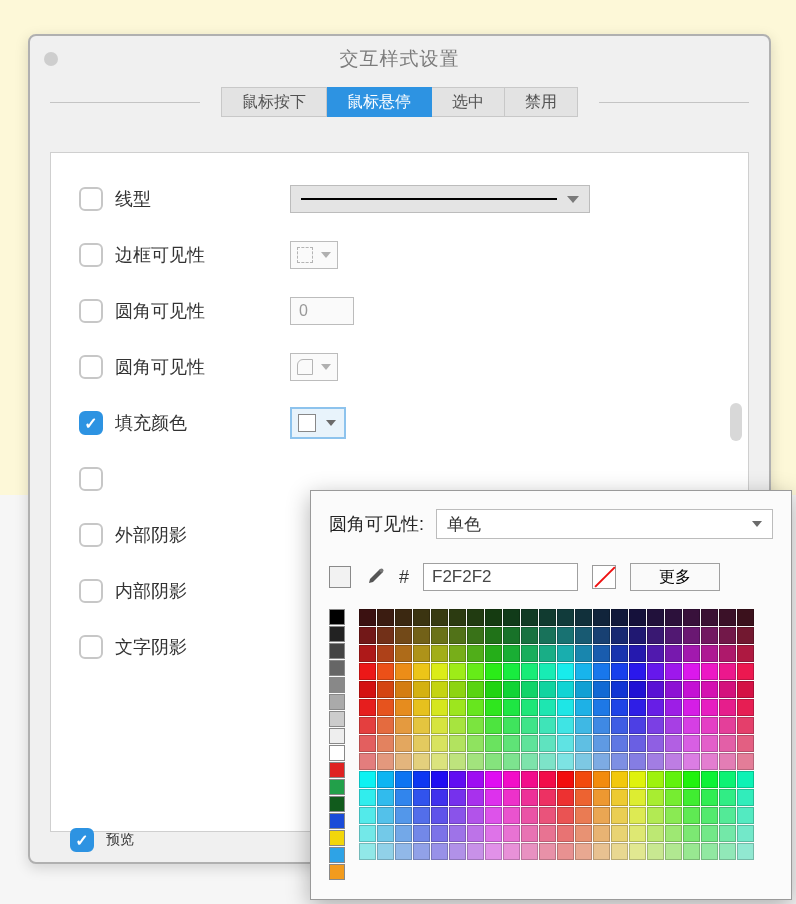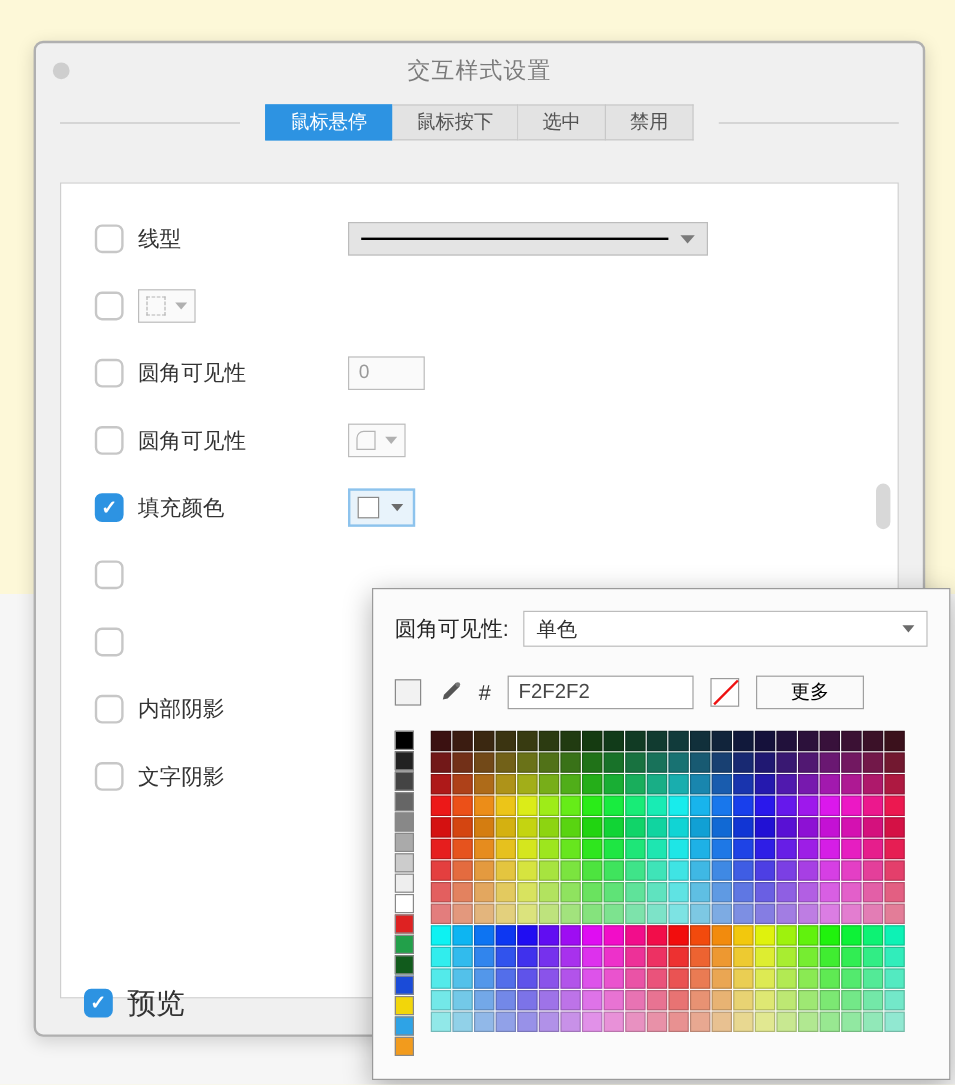--- a/index.html
+++ b/index.html
@@ -226,21 +226,21 @@
   border: 2px solid #2d93e2;
   border-radius: 6px;
   background: #2d93e2;
   margin-right: 12px;
   display: flex;
   align-items: center;
   justify-content: center;
   cursor: pointer;
 }
 .preview-row .checkmark { display: block; color: #fff; font-weight: bold; }
-.preview-label { font-size: 24px; color: #333; }
+.preview-label { font-size: 14px; color: #333; }
 
 
 .color-popup {
   position: absolute;
   left: 310px;
   top: 490px;
   width: 482px;
   height: 410px;
   background: #fbfbfb;
   border: 1px solid #9a9a9a;
@@ -353,41 +353,42 @@
 
 <div class="bg-split"></div>
 
 <div class="window">
   <div class="titlebar">
     <div class="close-dot"></div>
     <div class="titlebar-title">交互样式设置</div>
   </div>
 
   <div class="tabs">
+    <div class="tab">鼠标按下</div>
     <div class="tab active">鼠标悬停</div>
-    <div class="tab">鼠标按下</div>
     <div class="tab">选中</div>
     <div class="tab">禁用</div>
   </div>
 
   <div class="panel">
 
     <div class="prop-row">
       <div class="checkbox"></div>
       <div class="prop-label">线型</div>
       <div class="ctrl">
         <div class="line-dropdown">
           <div class="line"></div>
           <div class="arrow"></div>
         </div>
       </div>
     </div>
 
     <div class="prop-row">
       <div class="checkbox"></div>
+      <div class="prop-label">边框可见性</div>
       <div class="ctrl">
         <div class="small-dropdown">
           <div class="border-vis-icon"></div>
           <div class="dd-arrow"></div>
         </div>
       </div>
     </div>
 
     <div class="prop-row">
       <div class="checkbox"></div>
@@ -420,20 +421,21 @@
         </div>
       </div>
     </div>
 
     <div class="prop-row">
       <div class="checkbox"></div>
     </div>
 
     <div class="prop-row">
       <div class="checkbox"></div>
+      <div class="prop-label">外部阴影</div>
     </div>
 
     <div class="prop-row">
       <div class="checkbox"></div>
       <div class="prop-label">内部阴影</div>
     </div>
 
     <div class="prop-row">
       <div class="checkbox"></div>
       <div class="prop-label">文字阴影</div>

